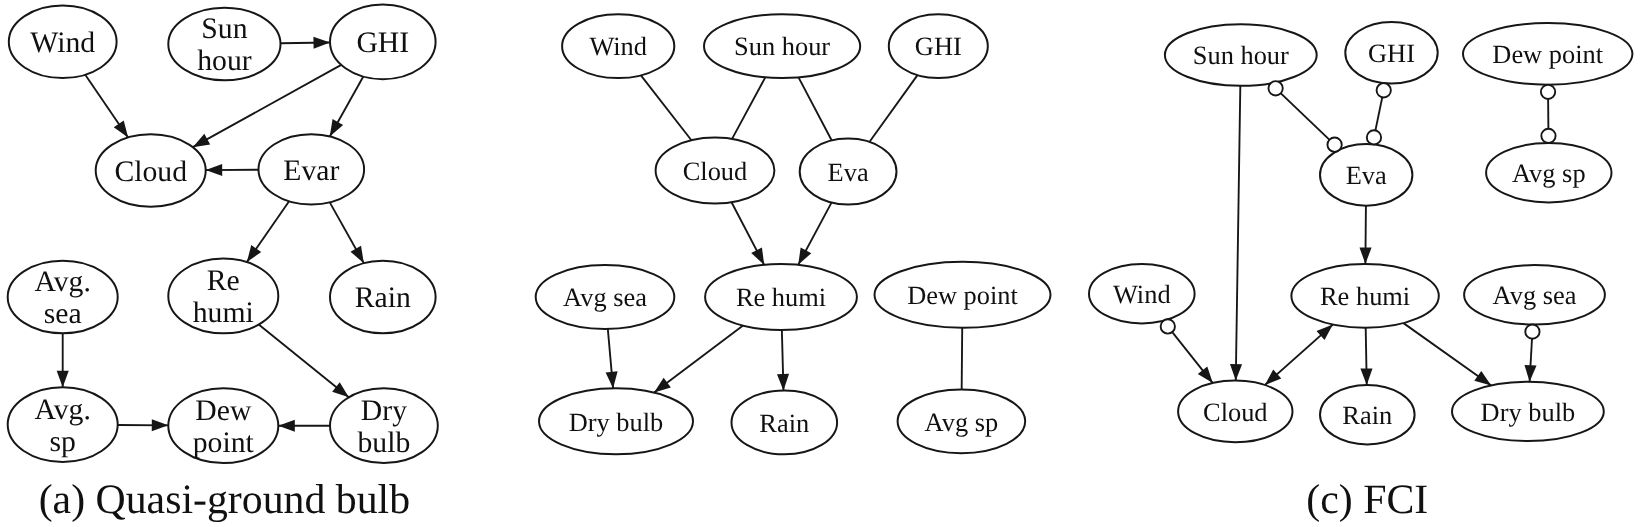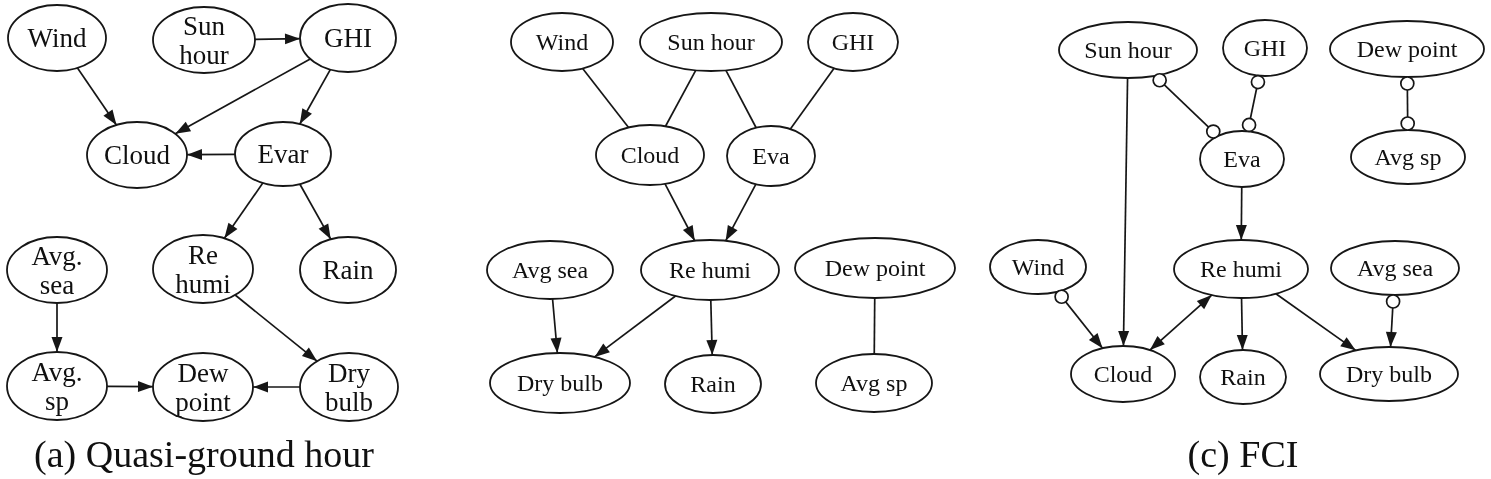--- a/index.html
+++ b/index.html
@@ -287,15 +287,15 @@
           <line x1="1275.8947179357144" y1="293.7563877246622" x2="1355.675600157938" y2="350.35768930123993"></line>
           <path d="M1355.675600157938 350.35768930123993 L1340.2592763361786 346.1640083617014 L1346.6241928738486 337.19250695622344 Z" class="arrowhead"></path>
         </g>
         <g>
           <line x1="1393.4721336770428" y1="294.9923050389079" x2="1390.5279271386312" y2="347.00662055085013"></line>
           <circle cx="1393.1047971488956" cy="301.4819170361762" r="6.5" class="endmark-circle"></circle>
           <path d="M1390.5279271386312 347.00662055085013 L1385.8844166674362 331.71976964872175 L1396.8668369705056 332.341416080971 Z" class="arrowhead"></path>
         </g>
       </g>
     </svg>
-  <div class="caption" id="cap-a">(a) Quasi-ground hour</div>
+  <div class="caption" id="cap-a">(a) Quasi-ground bulb</div>
   <div class="caption" id="cap-c">(c) FCI</div>
 </div>
 
 </body></html>

